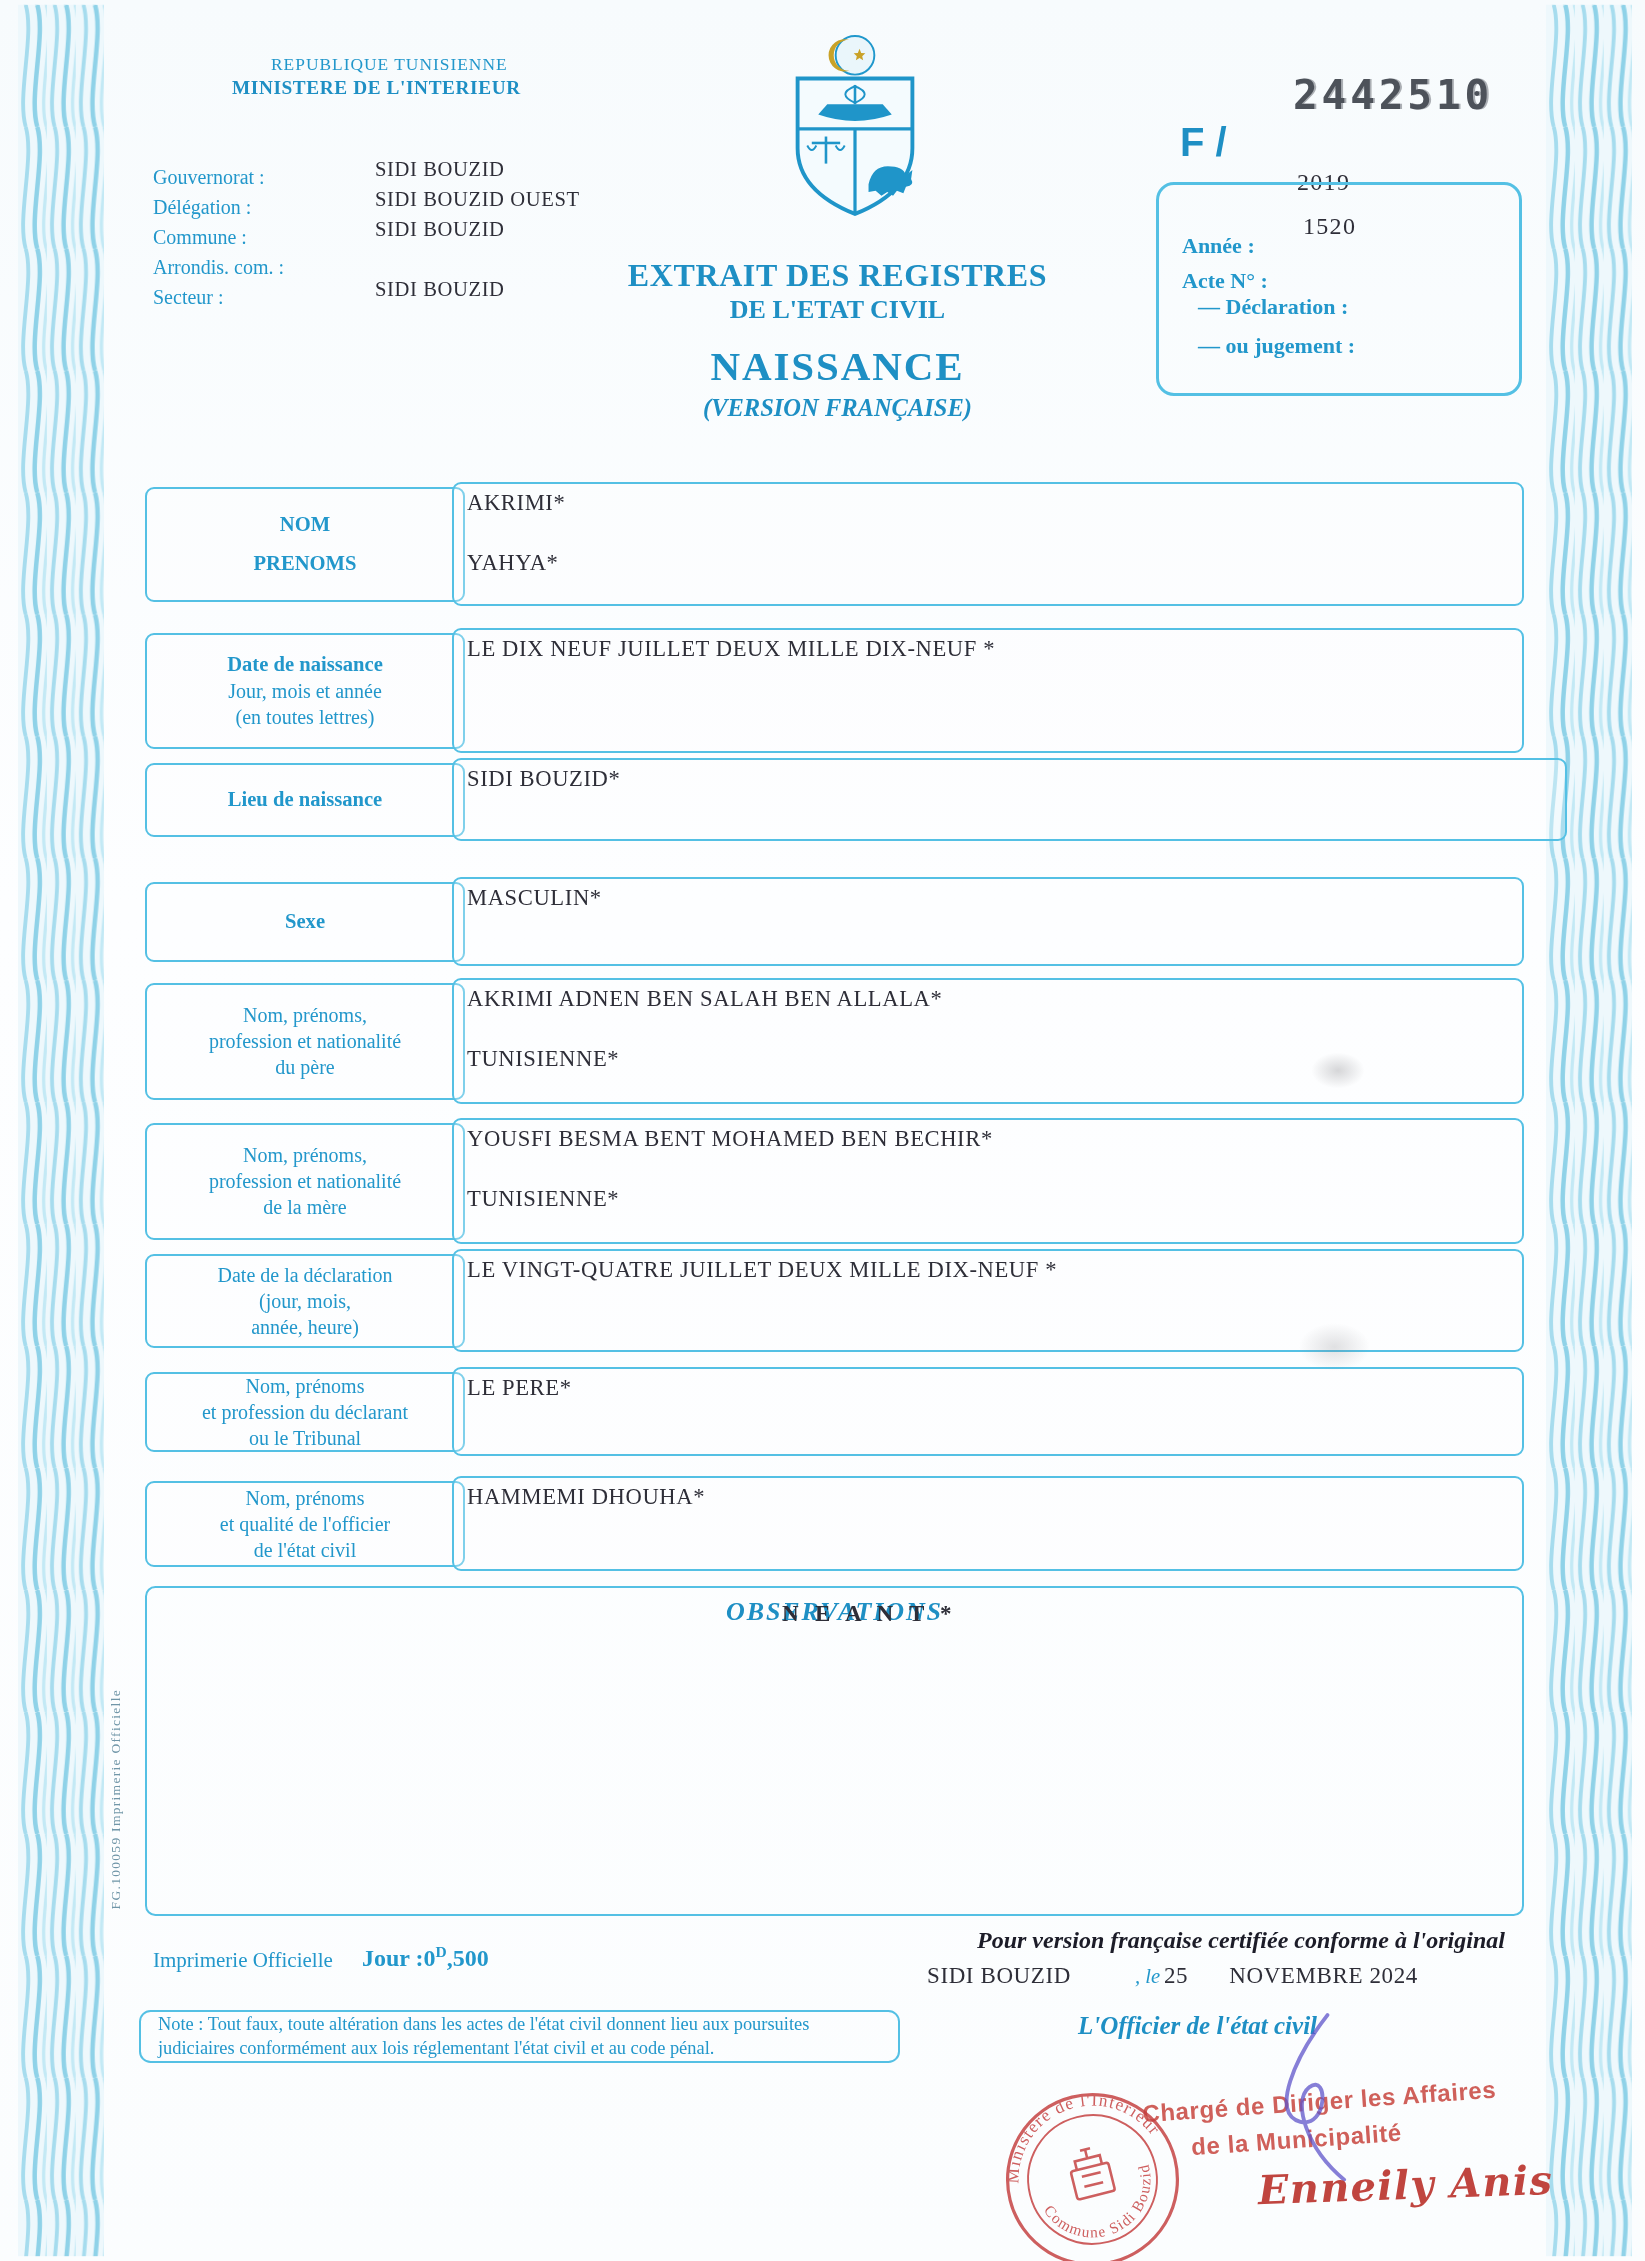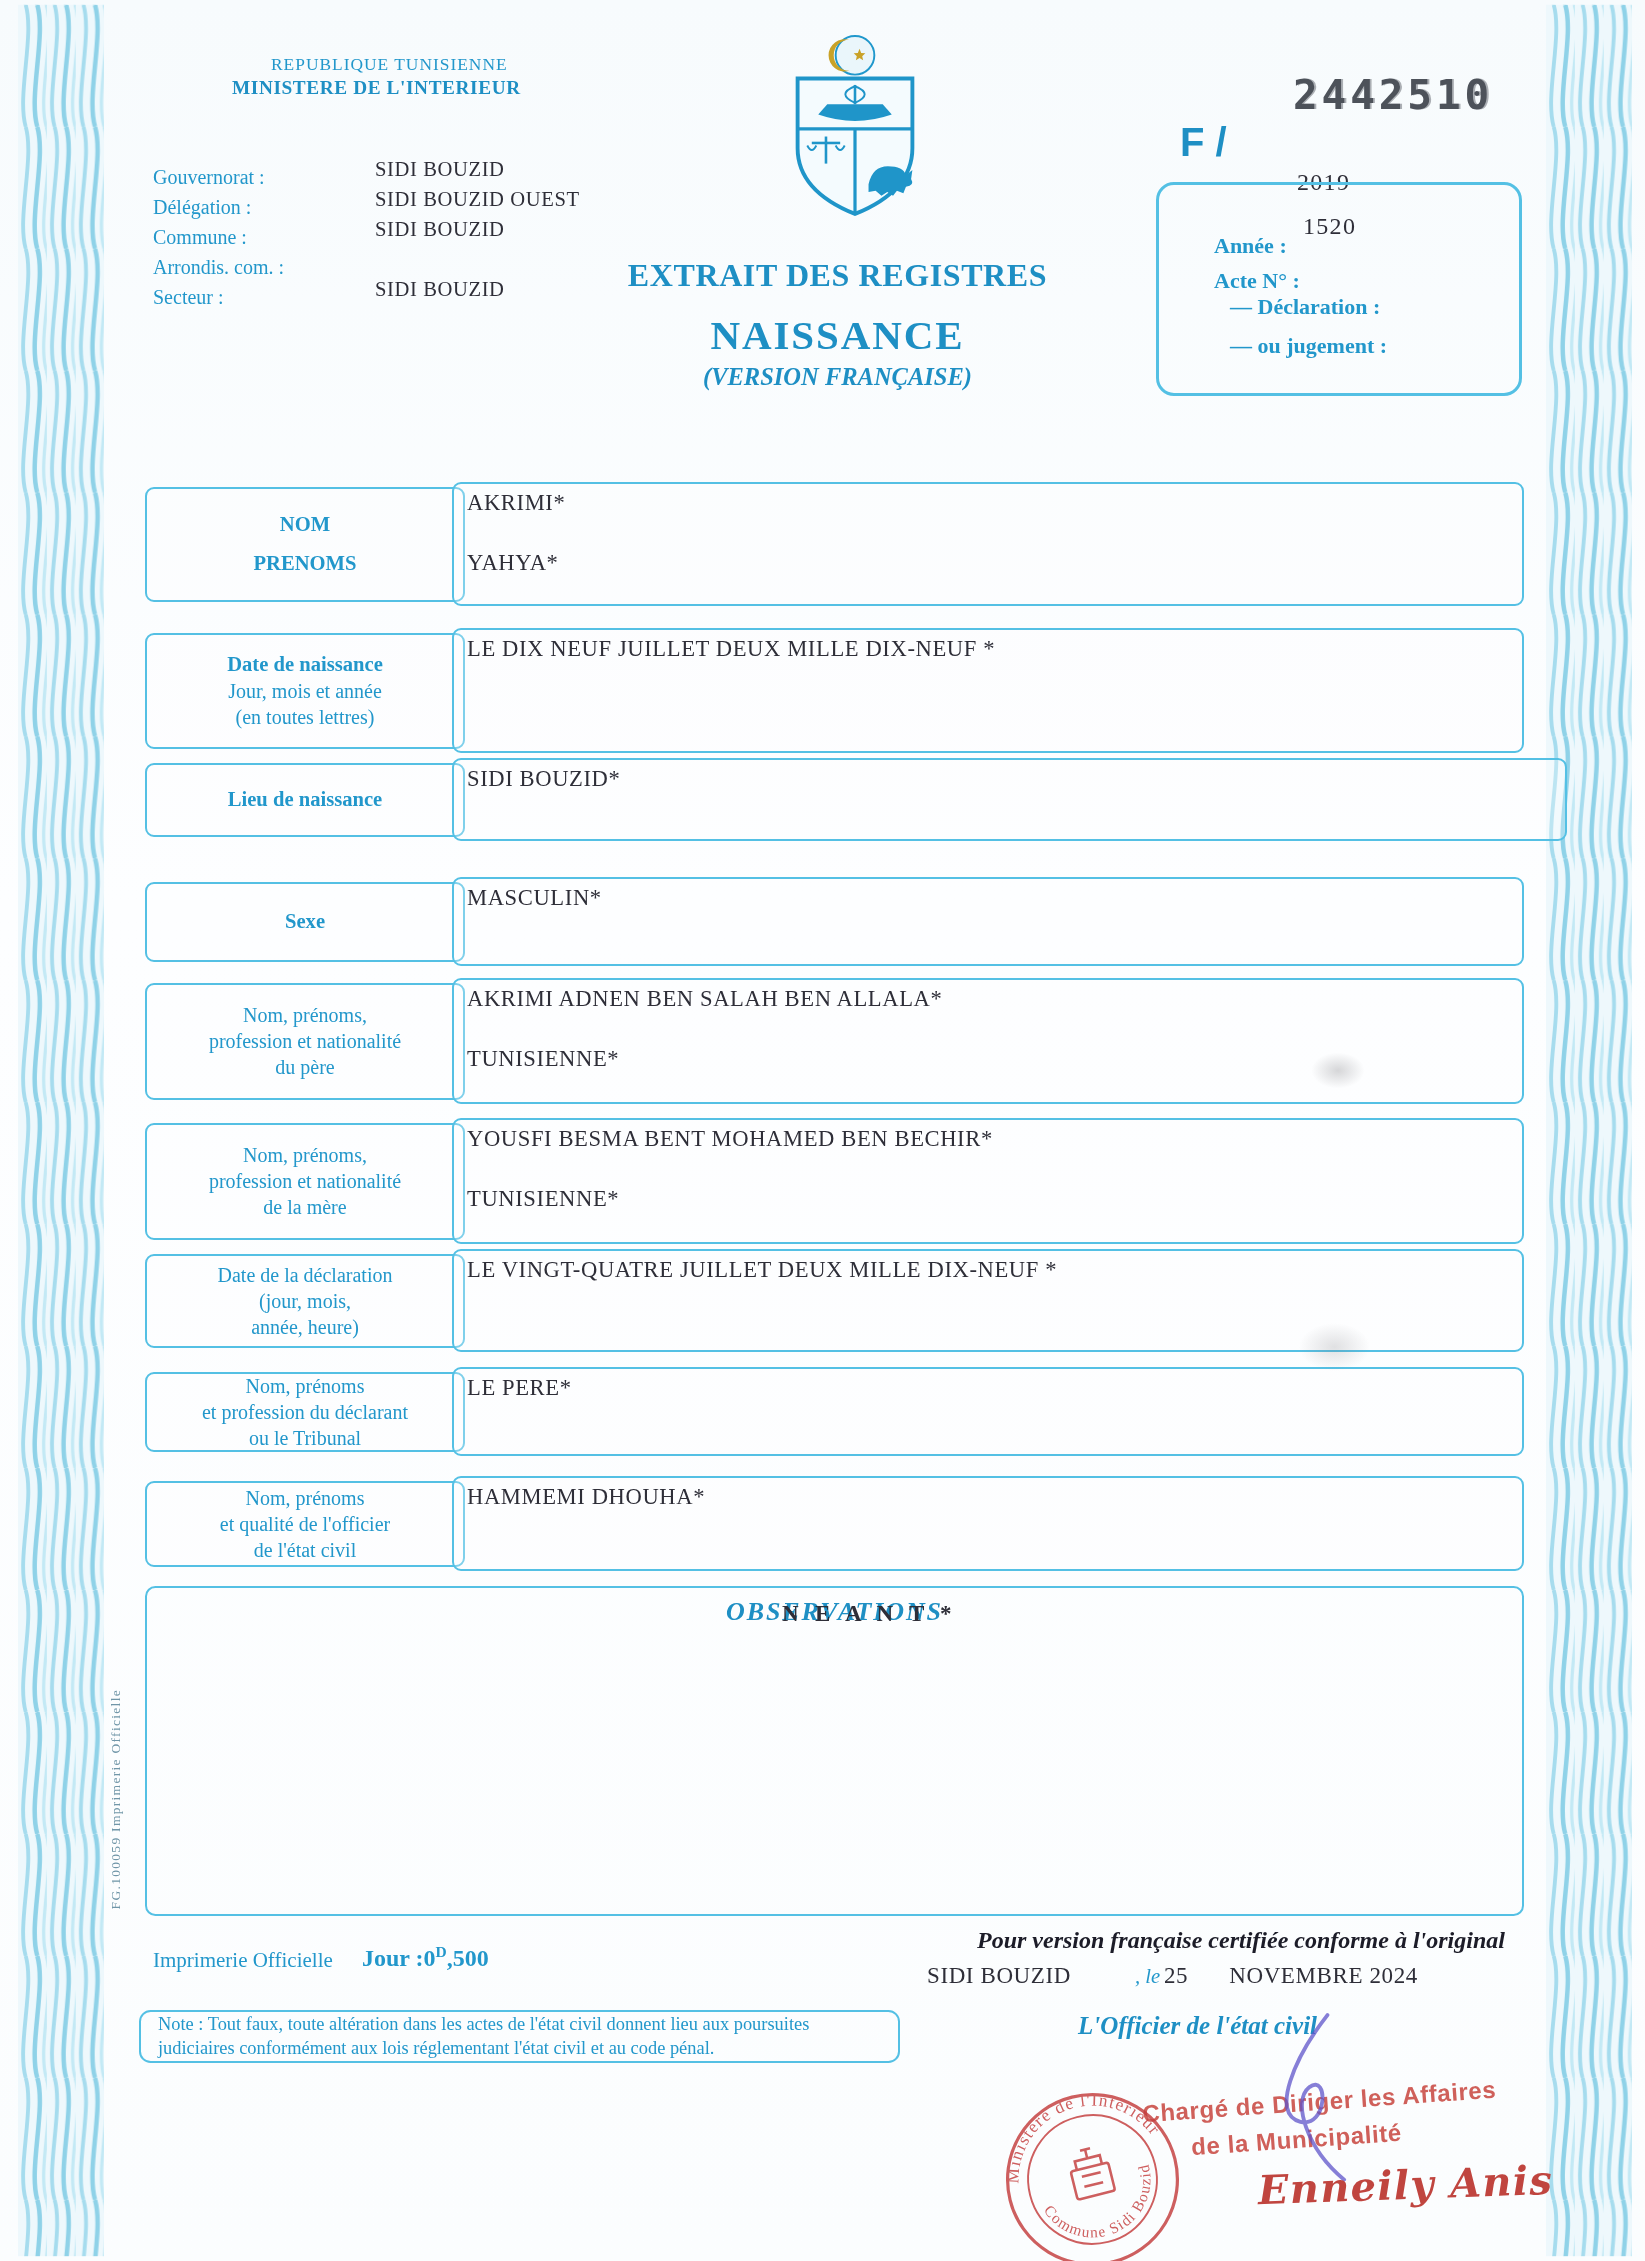--- a/index.html
+++ b/index.html
@@ -27,21 +27,21 @@
   
   .titles{left:567px;top:257px;width:541px;text-align:center;color:var(--blue-dark);}
   .t1{font-size:32px;font-weight:bold;letter-spacing:0.6px;}
   .t2{font-size:26px;font-weight:bold;margin-top:1.3px;}
   .t3{font-size:41px;font-weight:bold;margin-top:17px;letter-spacing:1.9px;}
   .t4{font-size:24.5px;font-style:italic;font-weight:bold;margin-top:3.9px;}
   
   .f-label{left:1180px;top:120px;font-size:40px;font-weight:bold;color:var(--blue-dark);font-family:"Liberation Sans",sans-serif;}
   .stamp-number{left:1293px;top:71px;font-size:41px;font-family:"DejaVu Sans Mono",monospace;font-weight:bold;color:#4d525a;letter-spacing:3.9px;text-shadow:1.9px 0 0 rgba(77,82,90,.45);}
   .acte-box{left:1156px;top:182px;width:366px;height:214px;border:3.2px solid var(--border);border-radius:18px;box-sizing:border-box;}
-  .acte-box .lbl{position:absolute;color:var(--blue);font-size:22px;font-weight:600;margin-left:32px;}
+  .acte-box .lbl{position:absolute;color:var(--blue);font-size:22px;font-weight:600;}
   .annee-value{left:1297px;top:169px;font-size:24px;color:var(--ink);letter-spacing:1.3px;}
   .acte-value{left:1303px;top:213px;font-size:24px;color:var(--ink);letter-spacing:1.3px;}
   
   .row{position:absolute;left:145px;width:1379px;}
   .label-box{position:absolute;left:0;top:4.5px;bottom:4.5px;width:320px;border:2.6px solid var(--border);border-radius:9px;
     display:flex;flex-direction:column;justify-content:center;align-items:center;text-align:center;
     color:var(--blue);font-size:20px;line-height:1.3;padding:0 7.7px;box-sizing:border-box;background:rgba(255,255,255,.25);}
   .label-box .b{font-weight:bold;font-size:20.6px;}
   .value-box{position:absolute;left:307px;right:0;top:0;bottom:0;border:2.6px solid var(--border);border-radius:9px;
     box-sizing:border-box;padding:6.4px 13px;font-size:22.6px;color:var(--ink);letter-spacing:0.6px;background:rgba(255,255,255,.25);}
@@ -130,20 +130,21 @@
     <line x1="107" y1="82" x2="107" y2="112" stroke="#1f95c9" stroke-width="4"></line>
     <path d="M107,84 q30,12 0,26 M107,84 q-30,12 0,26" fill="none" stroke="#1f95c9" stroke-width="3"></path>
     <line x1="62" y1="162" x2="62" y2="204" stroke="#1f95c9" stroke-width="4"></line>
     <line x1="40" y1="172" x2="84" y2="172" stroke="#1f95c9" stroke-width="4"></line>
     <path d="M33,176 q7,14 14,0 M77,176 q7,14 14,0" fill="none" stroke="#1f95c9" stroke-width="3"></path>
     <path d="M128,236 q6,-28 30,-28 q24,0 28,14 l10,-8 -2,14 q6,10 -8,12 l-4,10 -10,-4 -6,8 -9,-6 -9,6 -9,-8 -11,2 z" fill="#1f95c9"></path>
   </svg>
 
   <div class="abs titles">
     <div class="t1">EXTRAIT DES REGISTRES</div>
+    <div class="t2">DE L'ETAT CIVIL</div>
     <div class="t3">NAISSANCE</div>
     <div class="t4">(VERSION FRANÇAISE)</div>
   </div>
 
   <div class="abs f-label">F /</div>
   <div class="abs stamp-number">2442510</div>
   <div class="abs annee-value">2019</div>
   <div class="abs acte-value">1520</div>
   <div class="abs acte-box">
     <span class="lbl" style="left:23px;top:48px;">Année :</span>

